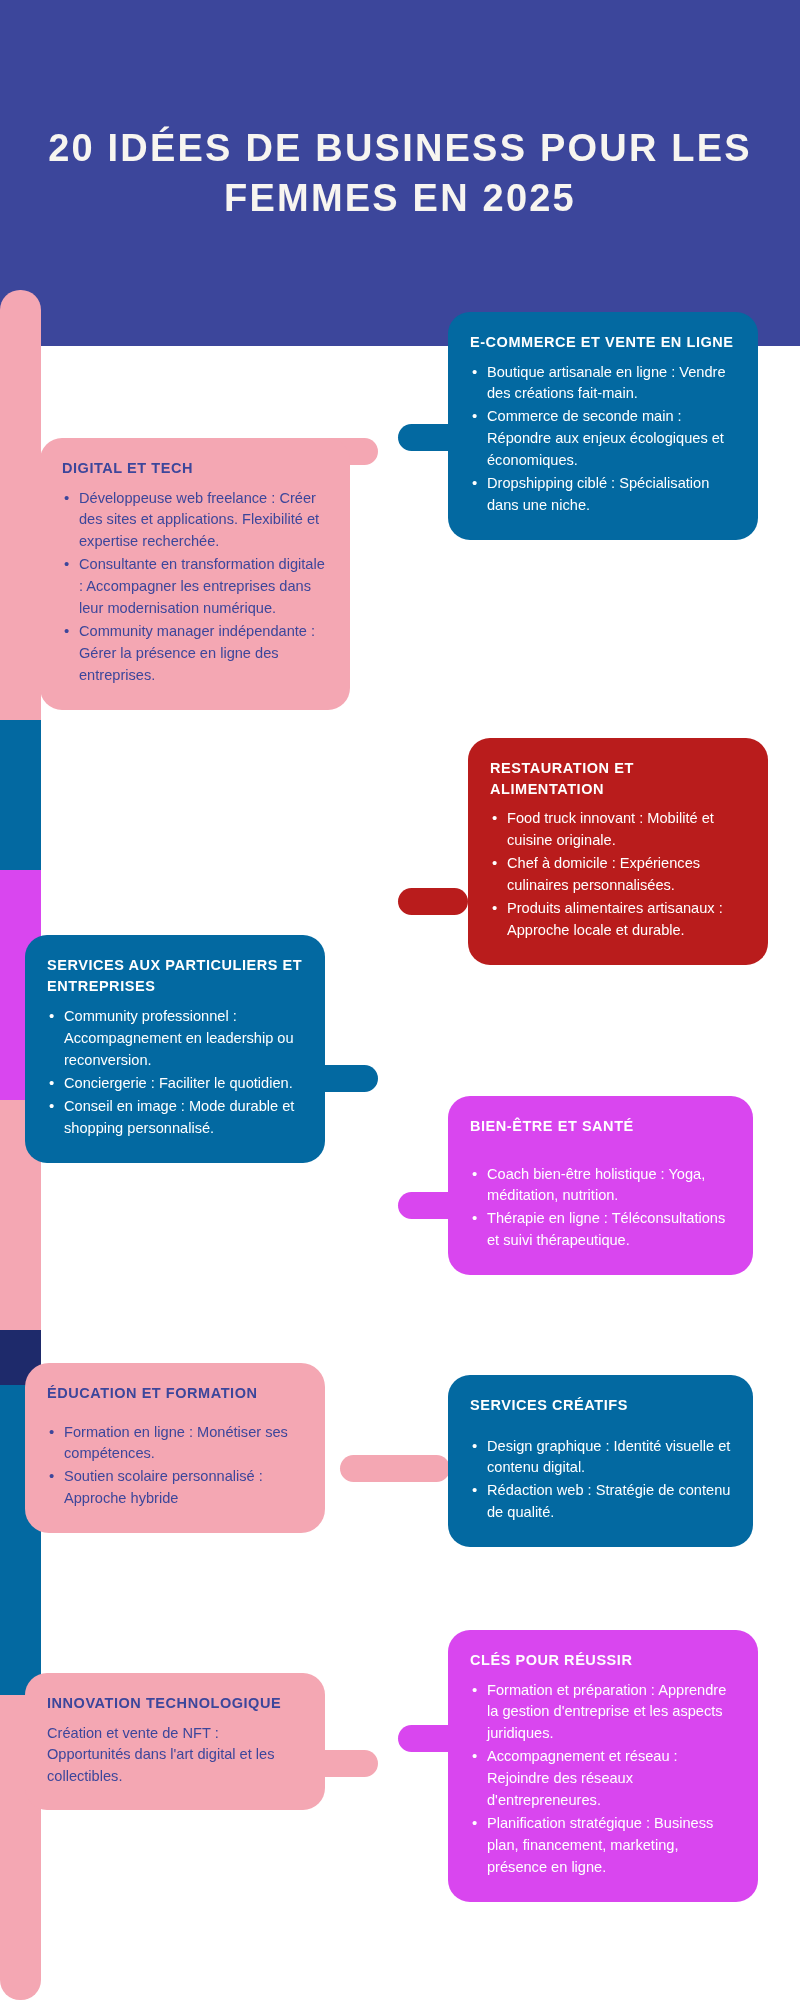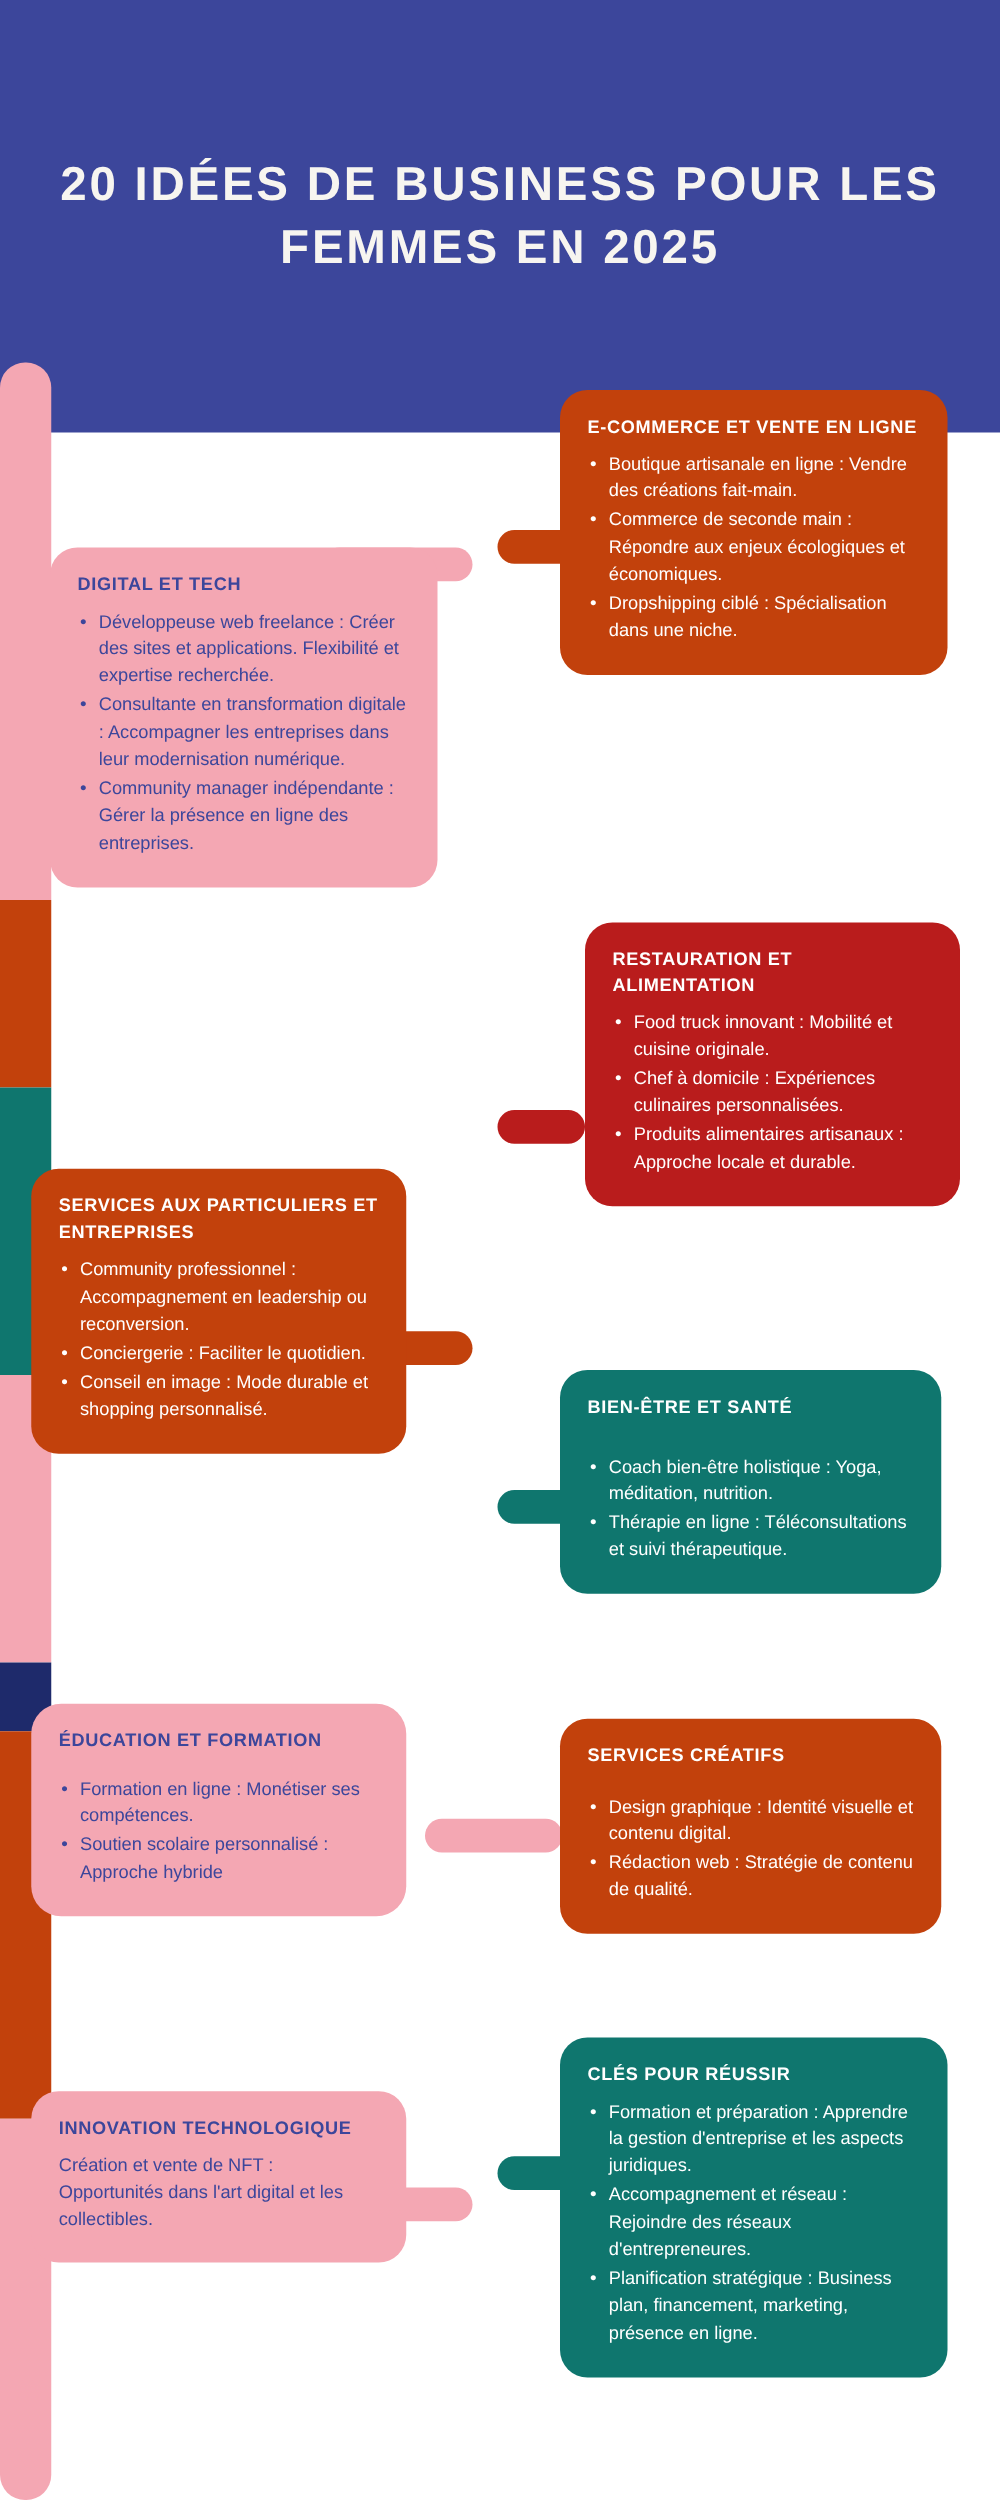--- a/index.html
+++ b/index.html
@@ -86,24 +86,24 @@
     left: 2px;
     top: -1px;
     font-size: 15px;
   }
   .card p.plain {
     font-size: 14.6px;
     line-height: 1.50;
   }
 
   
-  .bg-crimson   { background: #c2410c; }
+  .bg-crimson   { background: #0369a1; }
   .bg-pink      { background: #f4a7b3; }
   .bg-lightpink { background: #b91c1c; }
-  .bg-slate     { background: #0f766e; }
+  .bg-slate     { background: #d946ef; }
   .bg-navy      { background: #1e2a6b; }
 
   .tx-white  { color: #ffffff; }
   .tx-indigo { color: #3c469b; }
 </style>
 </head>
 <body>
 
 <div id="infographic">
 

